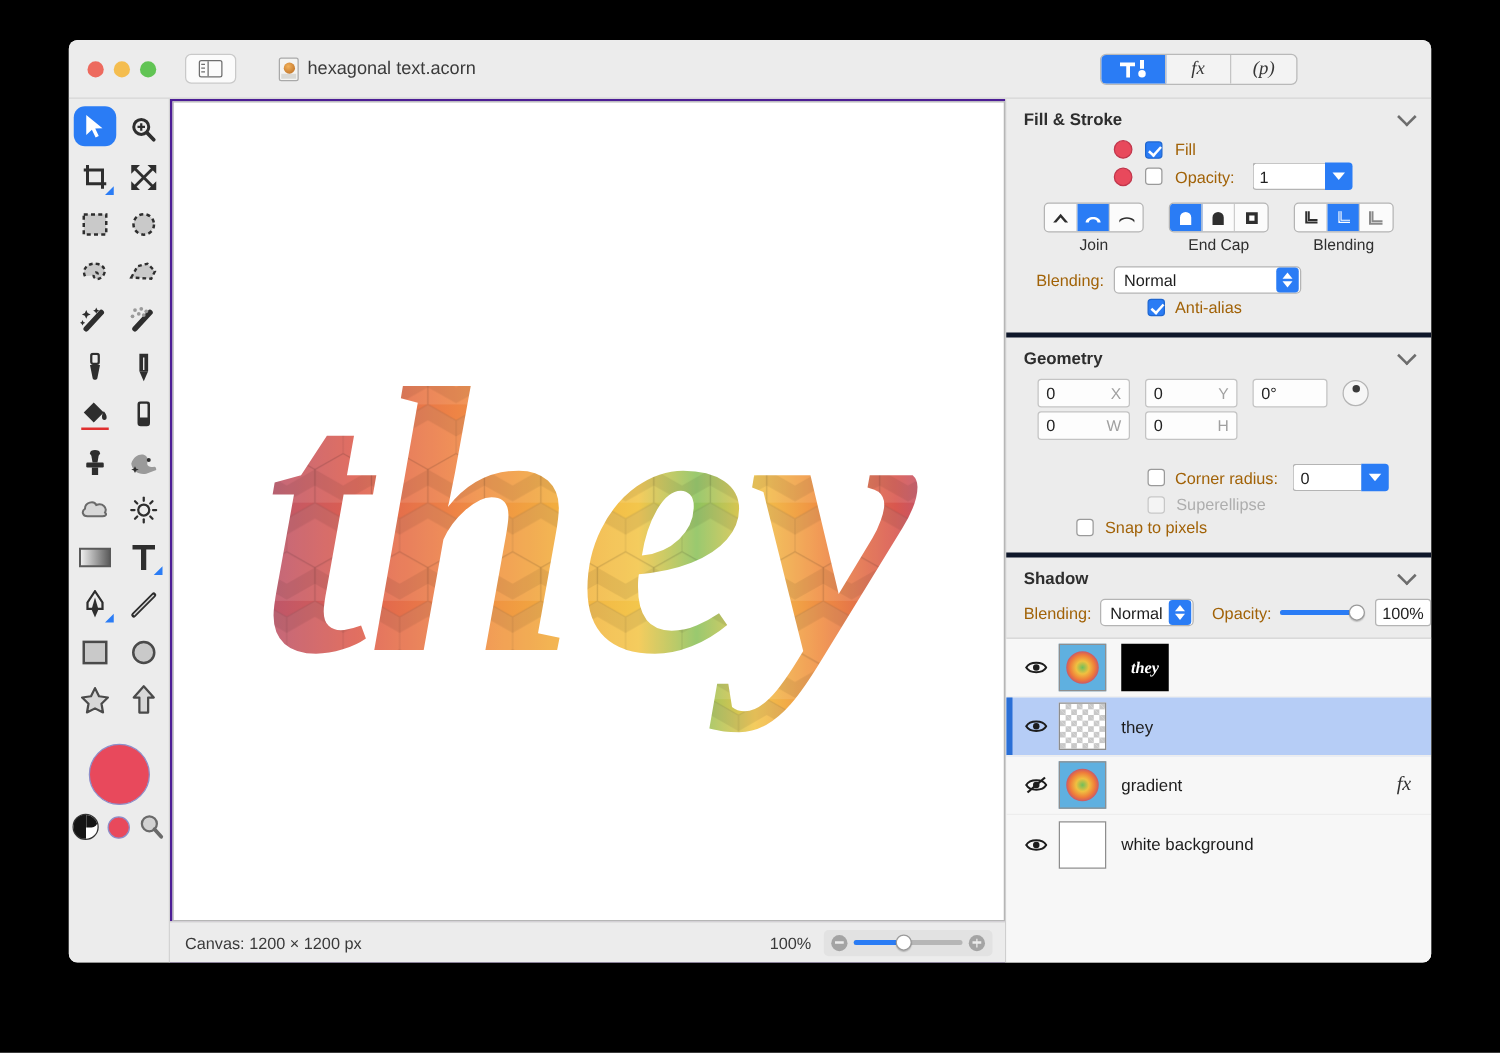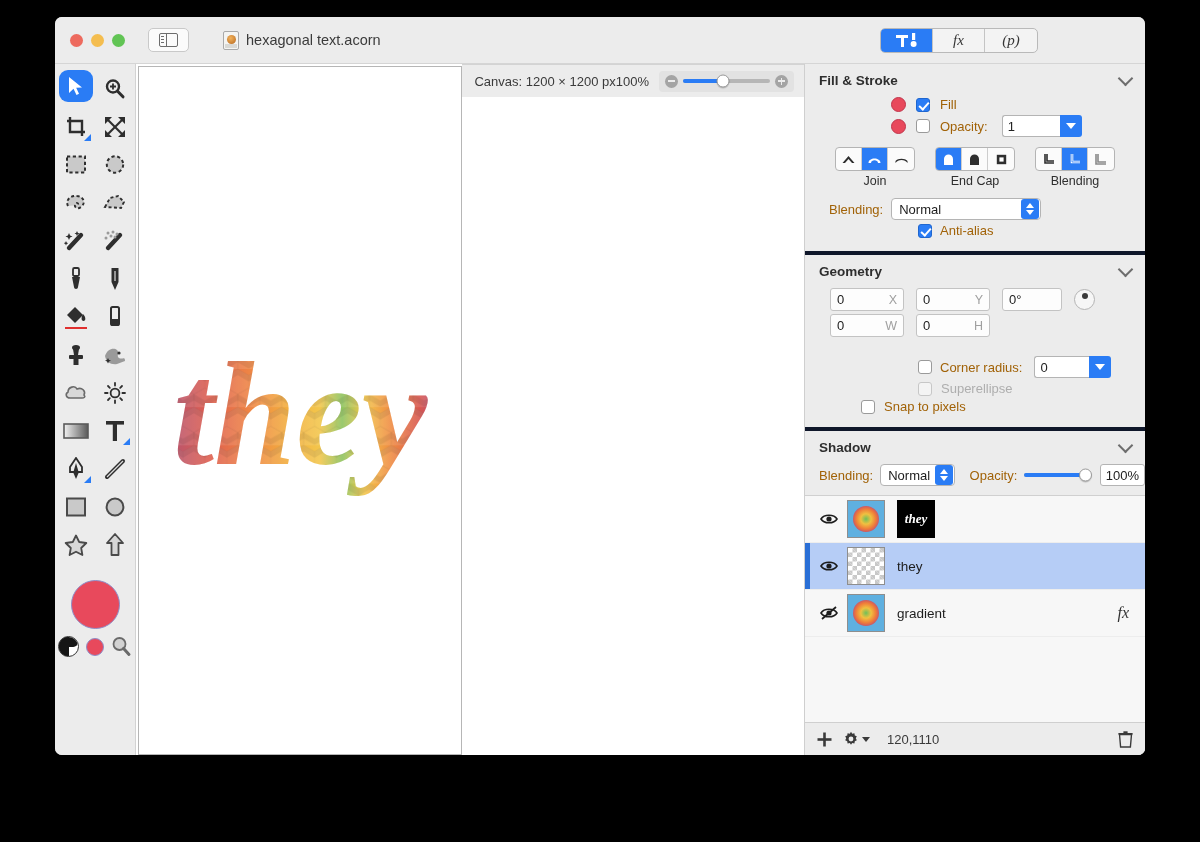--- a/index.html
+++ b/index.html
@@ -3,21 +3,21 @@
 <meta charset="utf-8">
 <style>
   * { box-sizing: border-box; margin: 0; padding: 0; }
   html, body {
     width: 1200px; height: 842px;
     background: #000;
     font-family: "Liberation Sans", sans-serif;
     overflow: hidden;
   }
   .window {
-    position: absolute; left: 55px; top: 17px;
+    position: absolute; left: 55px; top: 32px;
     width: 1090px; height: 738px;
     background: #ececec;
     border-radius: 7px;
     overflow: hidden;
     box-shadow: 0 6px 26px rgba(0,0,0,.55);
   }
   
   .titlebar {
     height: 47px; background: #ececec;
     display: flex; align-items: center;
@@ -86,21 +86,21 @@
 
   .swatches { margin-top: 16px; display:flex; flex-direction:column; align-items:center; }
   .sw-big { width: 49px; height: 49px; border-radius: 50%; background:#e8495c; border:1px solid #8e8ec9; }
   .sw-row { display:flex; align-items:center; gap: 7px; margin-top: 7px; }
   .sw-bw { width:21px; height:21px; border-radius:50%;
       background: linear-gradient(90deg,#151515 50%, #fff 50%); border:1px solid #333; position:relative; overflow:hidden;}
   .sw-bw::after{content:"";position:absolute;left:50%;top:0;width:50%;height:50%;border-radius:0 50% 50% 0;background:#151515;}
   .sw-sm { width:18px; height:18px; border-radius:50%; background:#e8495c; border:1px solid #8e8ec9; }
 
   
-  .canvas-wrap { flex: 1; display:flex; flex-direction: row; background:#ffffff; }
+  .canvas-wrap { flex: 1; display:flex; flex-direction: column; background:#4c1d95; }
   .canvas-outer {
     flex: 1; margin: 2px 0 0 2px; border: 1px solid #b6b6b6;
     background: #fff; position: relative; overflow: hidden;
   }
   .artwork { position:absolute; left:0; top:0; width:100%; height:100%; }
   .statusbar {
     height: 33px; display:flex; align-items:center; background:#ececec;
     border-top: 1px solid #d3d3d3; padding-left: 12px;
   }
   .canvas-size { font-size: 13px; color:#3a3a3a; }
@@ -744,36 +744,27 @@
                 <path d="M1 7 C4 2 14 2 17 7 C14 12 4 12 1 7 Z" fill="none" stroke="#1d1d1d" stroke-width="1.6"></path>
                 <circle cx="9" cy="7" r="2.6" fill="#1d1d1d"></circle>
                 <line x1="2" y1="13" x2="16" y2="1" stroke="#1d1d1d" stroke-width="1.8"></line>
               </svg>
           </div>
           <div class="thumb grad-thumb"></div>
           <div class="lname">gradient</div>
           <div class="fx">fx</div>
         </div>
 
-      </div>
-
-      <div class="layer-bar">
-        <svg width="15" height="15" viewBox="0 0 15 15">
-          <rect x="6.2" y="0.5" width="2.6" height="14" fill="#3a3a3a"></rect>
-            <rect x="0.5" y="6.2" width="14" height="2.6" fill="#3a3a3a"></rect>
-        </svg>
-        <div style="display:flex;align-items:center;gap:3px;">
-          <svg width="16" height="16" viewBox="0 0 16 16">
-            <path d="M8 0.8 l1.2 1.9 2.2-.5 .4 2.2 2 .9 -1 2 1 2 -2 .9 -.4 2.2 -2.2-.5 -1.2 1.9 -1.2-1.9 -2.2 .5 -.4-2.2 -2-.9 1-2 -1-2 2-.9 .4-2.2 2.2 .5 Z" fill="#3a3a3a"></path>
-            <circle cx="8" cy="8" r="2.4" fill="#ececec"></circle>
-          </svg>
-          <div style="width:0;height:0;border-left:4px solid transparent;border-right:4px solid transparent;border-top:5px solid #3a3a3a;"></div>
-        </div>
-        <div class="lb-coords">120,1110</div>
-        <svg class="trash" width="15" height="17" viewBox="0 0 15 17">
-          <path d="M1.5 3.5 L13.5 3.5 L12.4 16 L2.6 16 Z" fill="none" stroke="#3a3a3a" stroke-width="1.4"></path>
-          <rect x="0.4" y="2" width="14.2" height="1.6" fill="#3a3a3a"></rect>
-          <rect x="5.4" y="0.3" width="4.2" height="1.8" fill="#3a3a3a"></rect>
-        </svg>
-      </div>
+        <div class="layer" style="border-bottom:none;">
+          <div class="eye">
+            <svg width="18" height="12" viewBox="0 0 18 12">
+                <path d="M1 6 C4 1 14 1 17 6 C14 11 4 11 1 6 Z" fill="none" stroke="#1d1d1d" stroke-width="1.6"></path>
+                <circle cx="9" cy="6" r="2.6" fill="#1d1d1d"></circle>
+              </svg>
+          </div>
+          <div class="thumb" style="background:#fff;"></div>
+          <div class="lname">white background</div>
+        </div>
+      </div>
+
     </div>
   </div>
 </div>
 
 </body></html>

